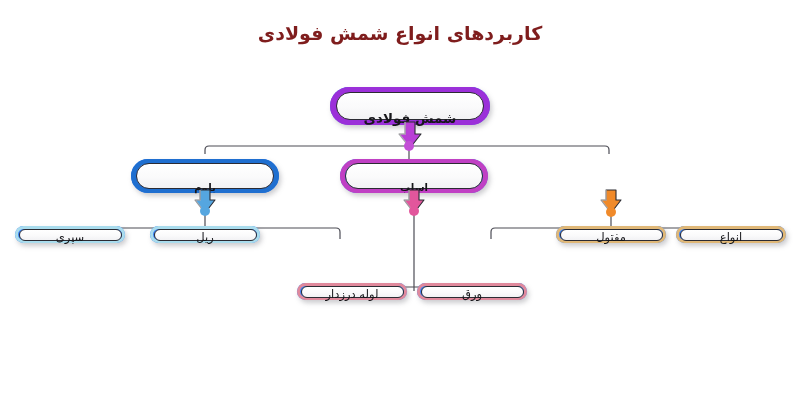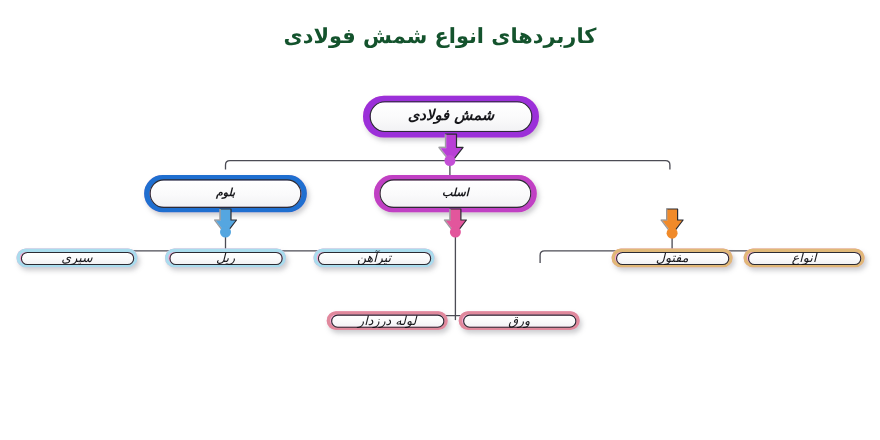--- a/index.html
+++ b/index.html
@@ -21,48 +21,47 @@
 
   
   .diagram-title {
     position: absolute;
     left: 0;
     top: 22px;
     width: 800px;
     text-align: center;
     font-size: 19px;
     font-weight: bold;
-    color: #14532d;
+    color: #7f1d1d;
     letter-spacing: 0;
     direction: rtl;
     white-space: nowrap;
   }
 
   
   #wires {
     position: absolute;
     left: 0;
     top: 0;
     width: 800px;
     height: 400px;
     pointer-events: none;
   }
 
   
   .node {
     position: absolute;
     box-sizing: border-box;
     display: flex;
-    align-items: center;
+    align-items: flex-end;
     justify-content: center;
     direction: rtl;
     border-radius: 999px;
-    background: #f9a8d4;
+    background: #3b82f6;
     z-index: 5;
-    font-style: italic;
   }
   .node .outer {
     position: absolute;
     inset: 0;
     border-radius: 999px;
     box-sizing: border-box;
     border-style: solid;
     box-shadow: 2px 3px 5px rgba(120,120,130,0.38);
   }
   .node .inner {
@@ -205,25 +204,20 @@
     <path d="M7,1 L7,11 L2,11 L12,24" fill="none" stroke="#ffffff" stroke-width="1.5" opacity="0.5"></path>
   </svg>
   <span class="dot dot-slab" style="left:409px; top:206px;"></span>
 
   <svg class="arrow" style="left:599px; top:189px;" width="24" height="26" viewBox="0 0 24 26" xmlns="http://www.w3.org/2000/svg">
     <path d="M7,1 L7,11 L2,11 L12,24 L22,11 L17,11 L17,1 Z" fill="#f08a2a" stroke="#2c2c33" stroke-width="1.1" stroke-linejoin="round"></path>
     <path d="M7,1 L7,11 L2,11 L12,24" fill="none" stroke="#ffffff" stroke-width="1.5" opacity="0.5"></path>
   </svg>
   <span class="dot dot-billet" style="left:606px; top:207px;"></span>
 
-  <div class="node lvl3 c-leafblue" style="left:285px; top:226px;">
-    <span class="outer"></span>
-    <span class="inner"></span>
-    <span class="label">تیرآهن</span>
-  </div>
   <div class="node lvl3 c-leafblue" style="left:150px; top:226px;">
     <span class="outer"></span>
     <span class="inner"></span>
     <span class="label">ریل</span>
   </div>
   <div class="node lvl3 c-leafblue" style="left:15px; top:226px;">
     <span class="outer"></span>
     <span class="inner"></span>
     <span class="label">سپری</span>
   </div>

